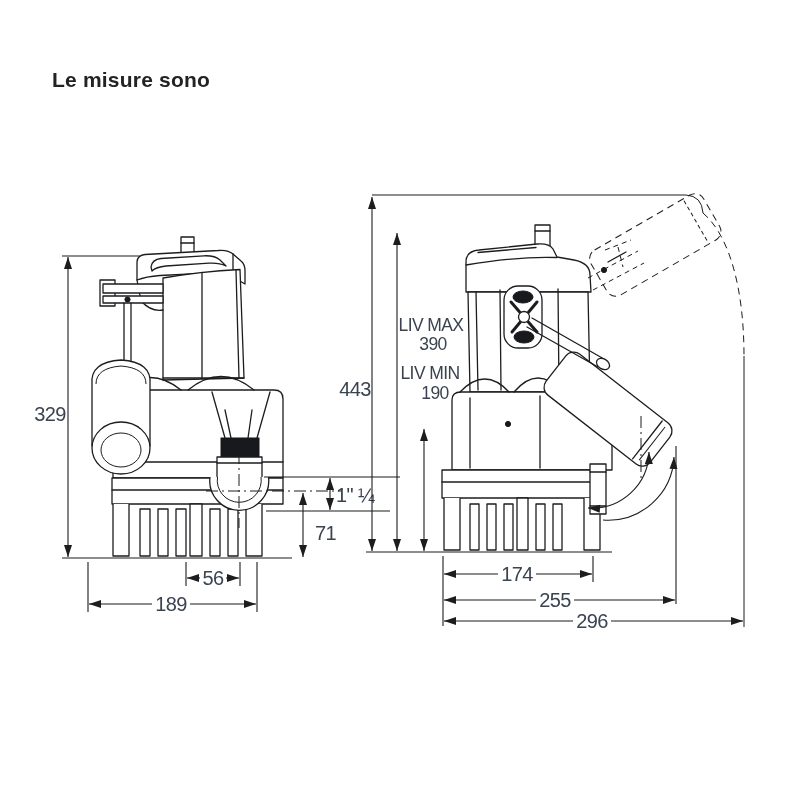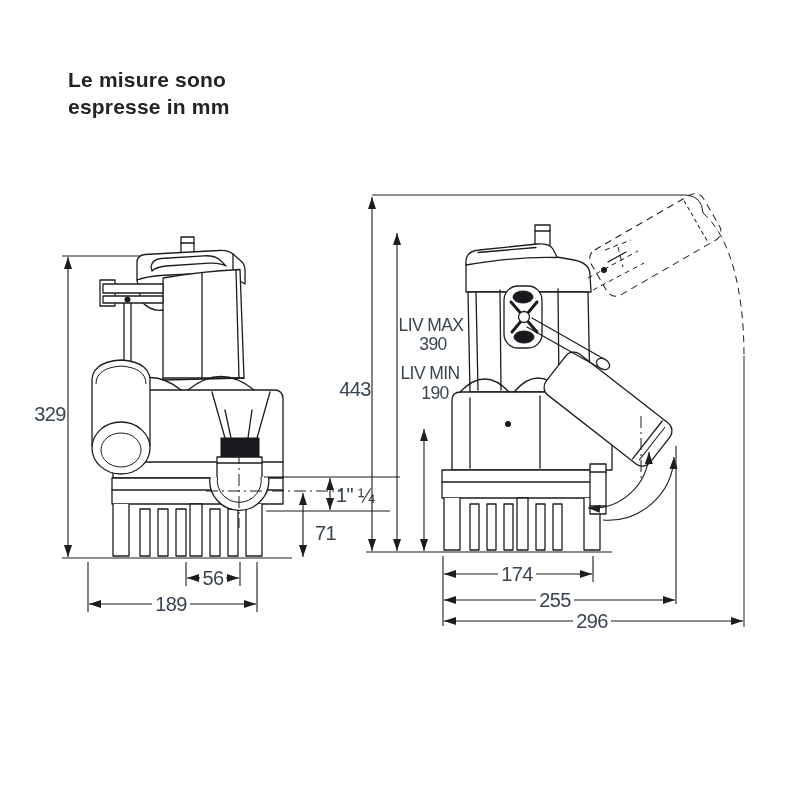--- a/index.html
+++ b/index.html
@@ -1,39 +1,38 @@
 <!DOCTYPE html>
 <html><head>
 <meta charset="utf-8">
 <style>
   html,body{margin:0;padding:0;background:#ffffff;}
   .canvas{position:relative;width:800px;height:800px;background:#ffffff;overflow:hidden;
           font-family:"Liberation Sans",sans-serif;}
-  .note{position:absolute;left:68px;top:66px;font-size:21px;line-height:27px;
+  .note{position:absolute;left:52px;top:66px;font-size:21px;line-height:27px;
         font-weight:bold;color:#232323;letter-spacing:0.2px;}
   svg{position:absolute;left:0;top:0;}
   .ln{stroke:#1d1d1f;stroke-width:1.3;fill:none;stroke-linejoin:round;stroke-linecap:round;}
   .lnf{stroke:#1d1d1f;stroke-width:1.3;fill:#ffffff;stroke-linejoin:round;}
   .thin{stroke:#1d1d1f;stroke-width:1;fill:none;}
   .dimln{stroke:#1d1d1f;stroke-width:1.1;fill:none;}
   .dash{stroke-dasharray:7 5;}
   .cdash{stroke-dasharray:12 4 2 4;stroke-width:1;}
   .dark{fill:#17191c;stroke:#17191c;}
   .dim-num{font-family:"Liberation Sans",sans-serif;font-size:20px;fill:#3a4450;letter-spacing:-0.6px;}
   .liv{font-size:17.5px;}
   .ko{fill:#ffffff;stroke:none;}
 </style>
 </head>
 <body>
 
 <div class="canvas">
 
   <div class="note">
     <div>Le misure sono</div>
-    <div>espresse in mm</div>
   </div>
 
   <svg width="800" height="800" viewBox="0 0 800 800">
     <defs>
       <marker id="aE" markerWidth="13" markerHeight="10" refX="12" refY="5" orient="auto" markerUnits="userSpaceOnUse">
         <path d="M0,1 L12,5 L0,9 Z" fill="#1d1d1f"></path>
       </marker>
       <marker id="aS" markerWidth="13" markerHeight="10" refX="0" refY="5" orient="auto" markerUnits="userSpaceOnUse">
         <path d="M12,1 L0,5 L12,9 Z" fill="#1d1d1f"></path>
       </marker>

